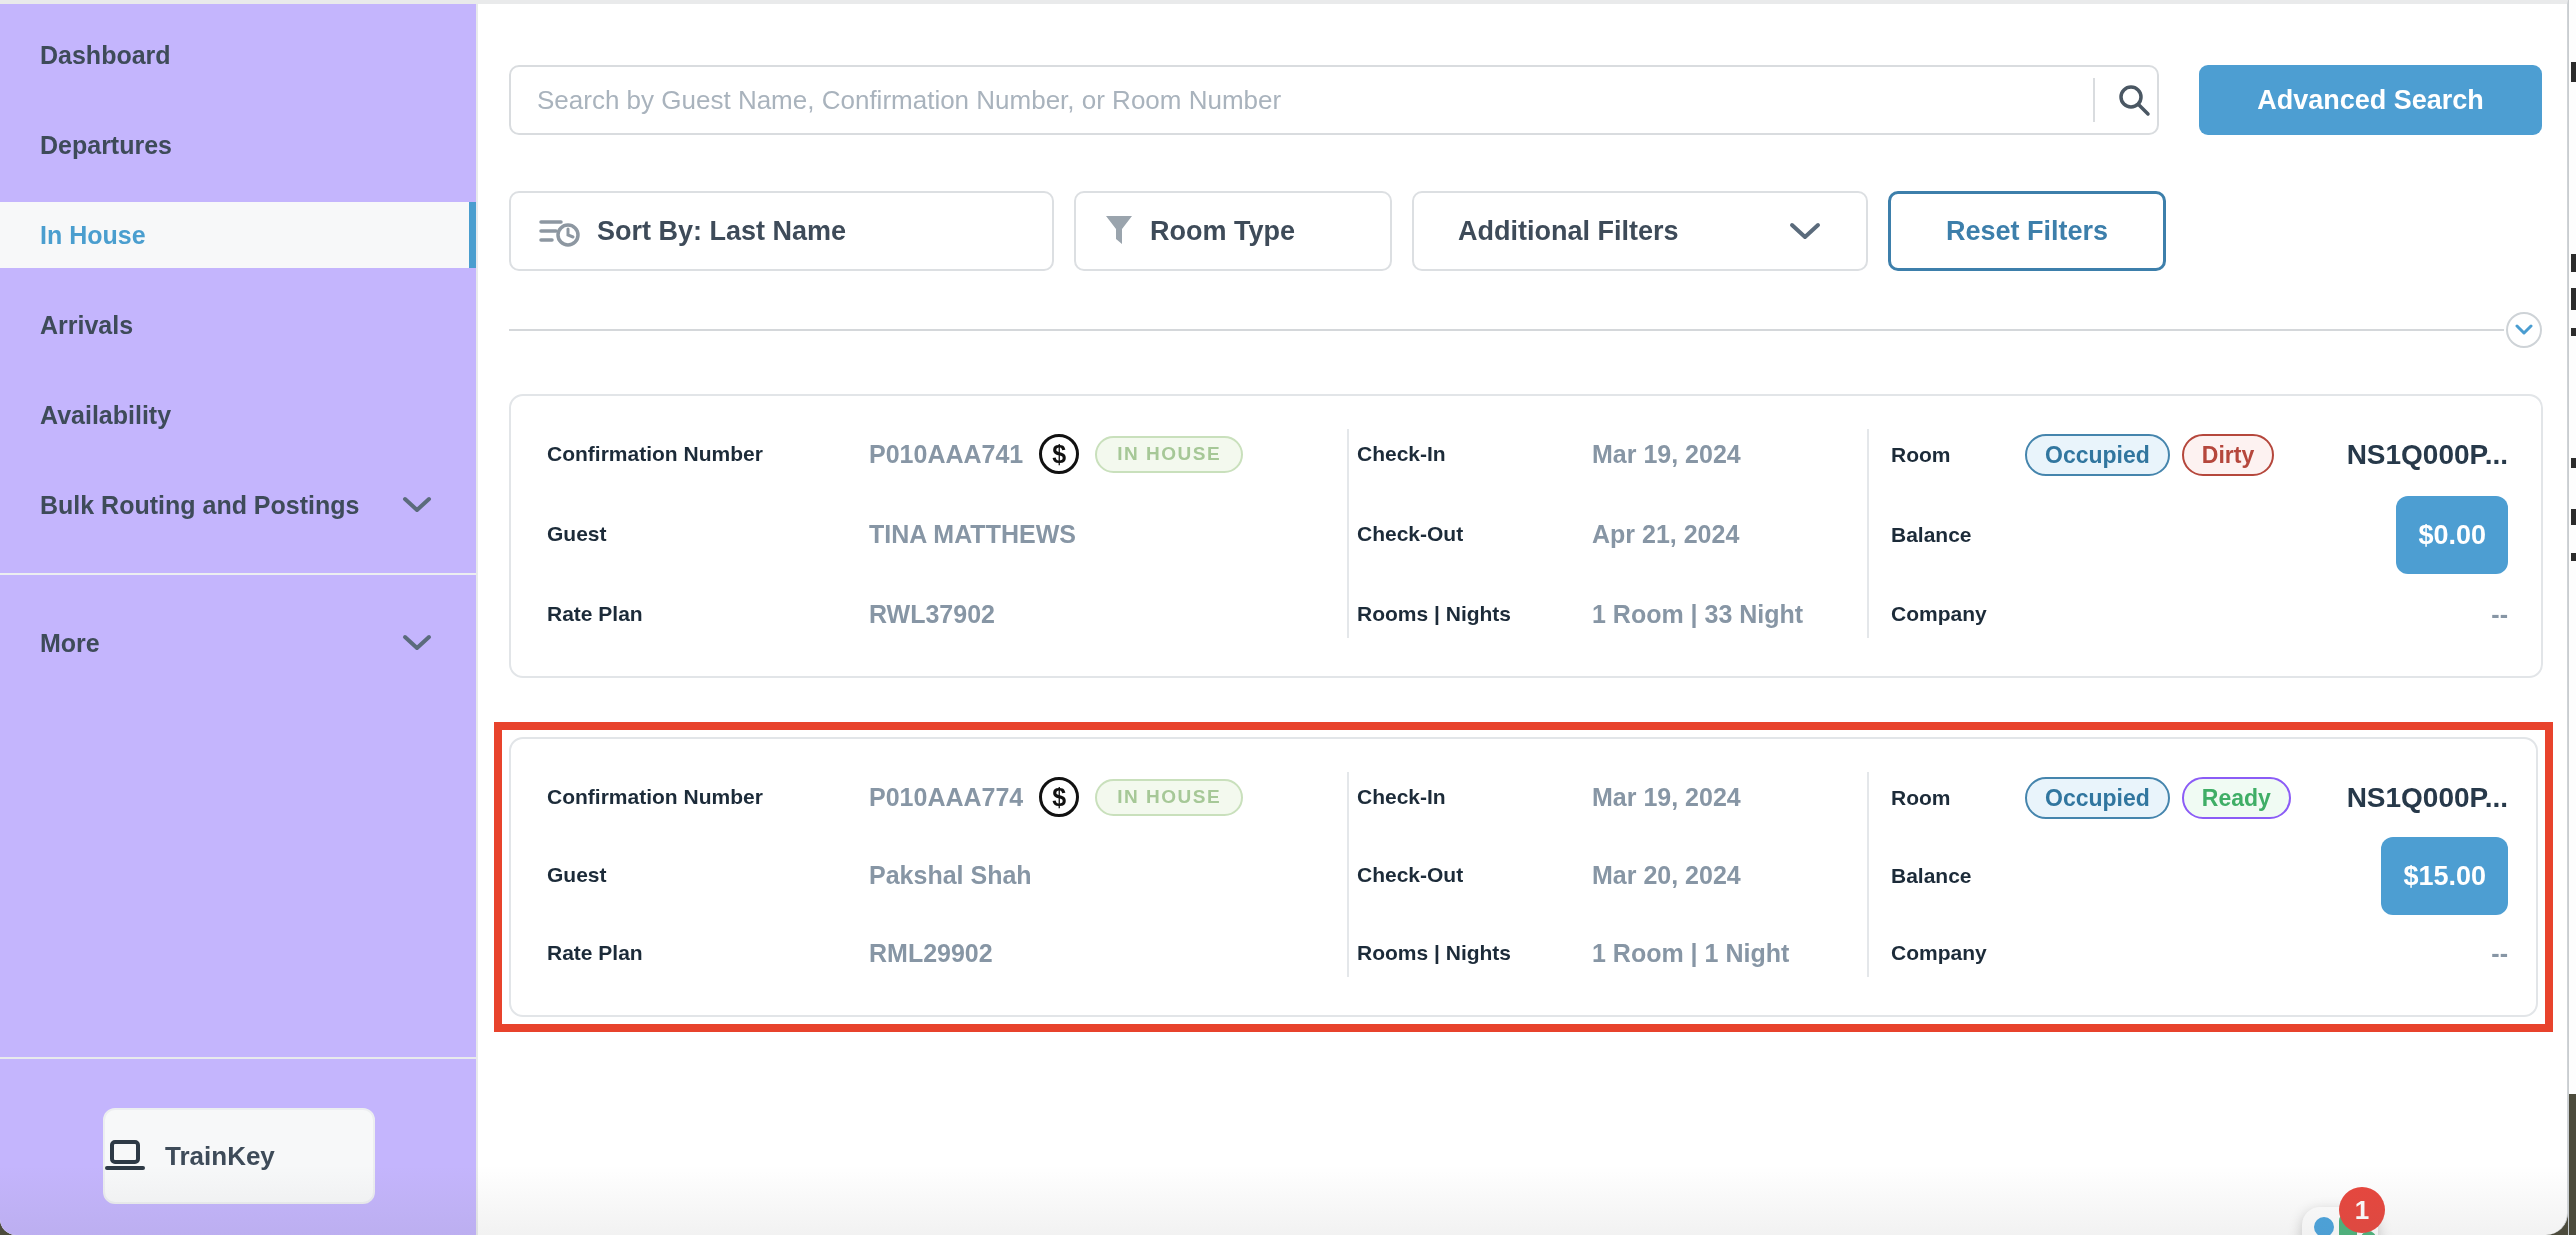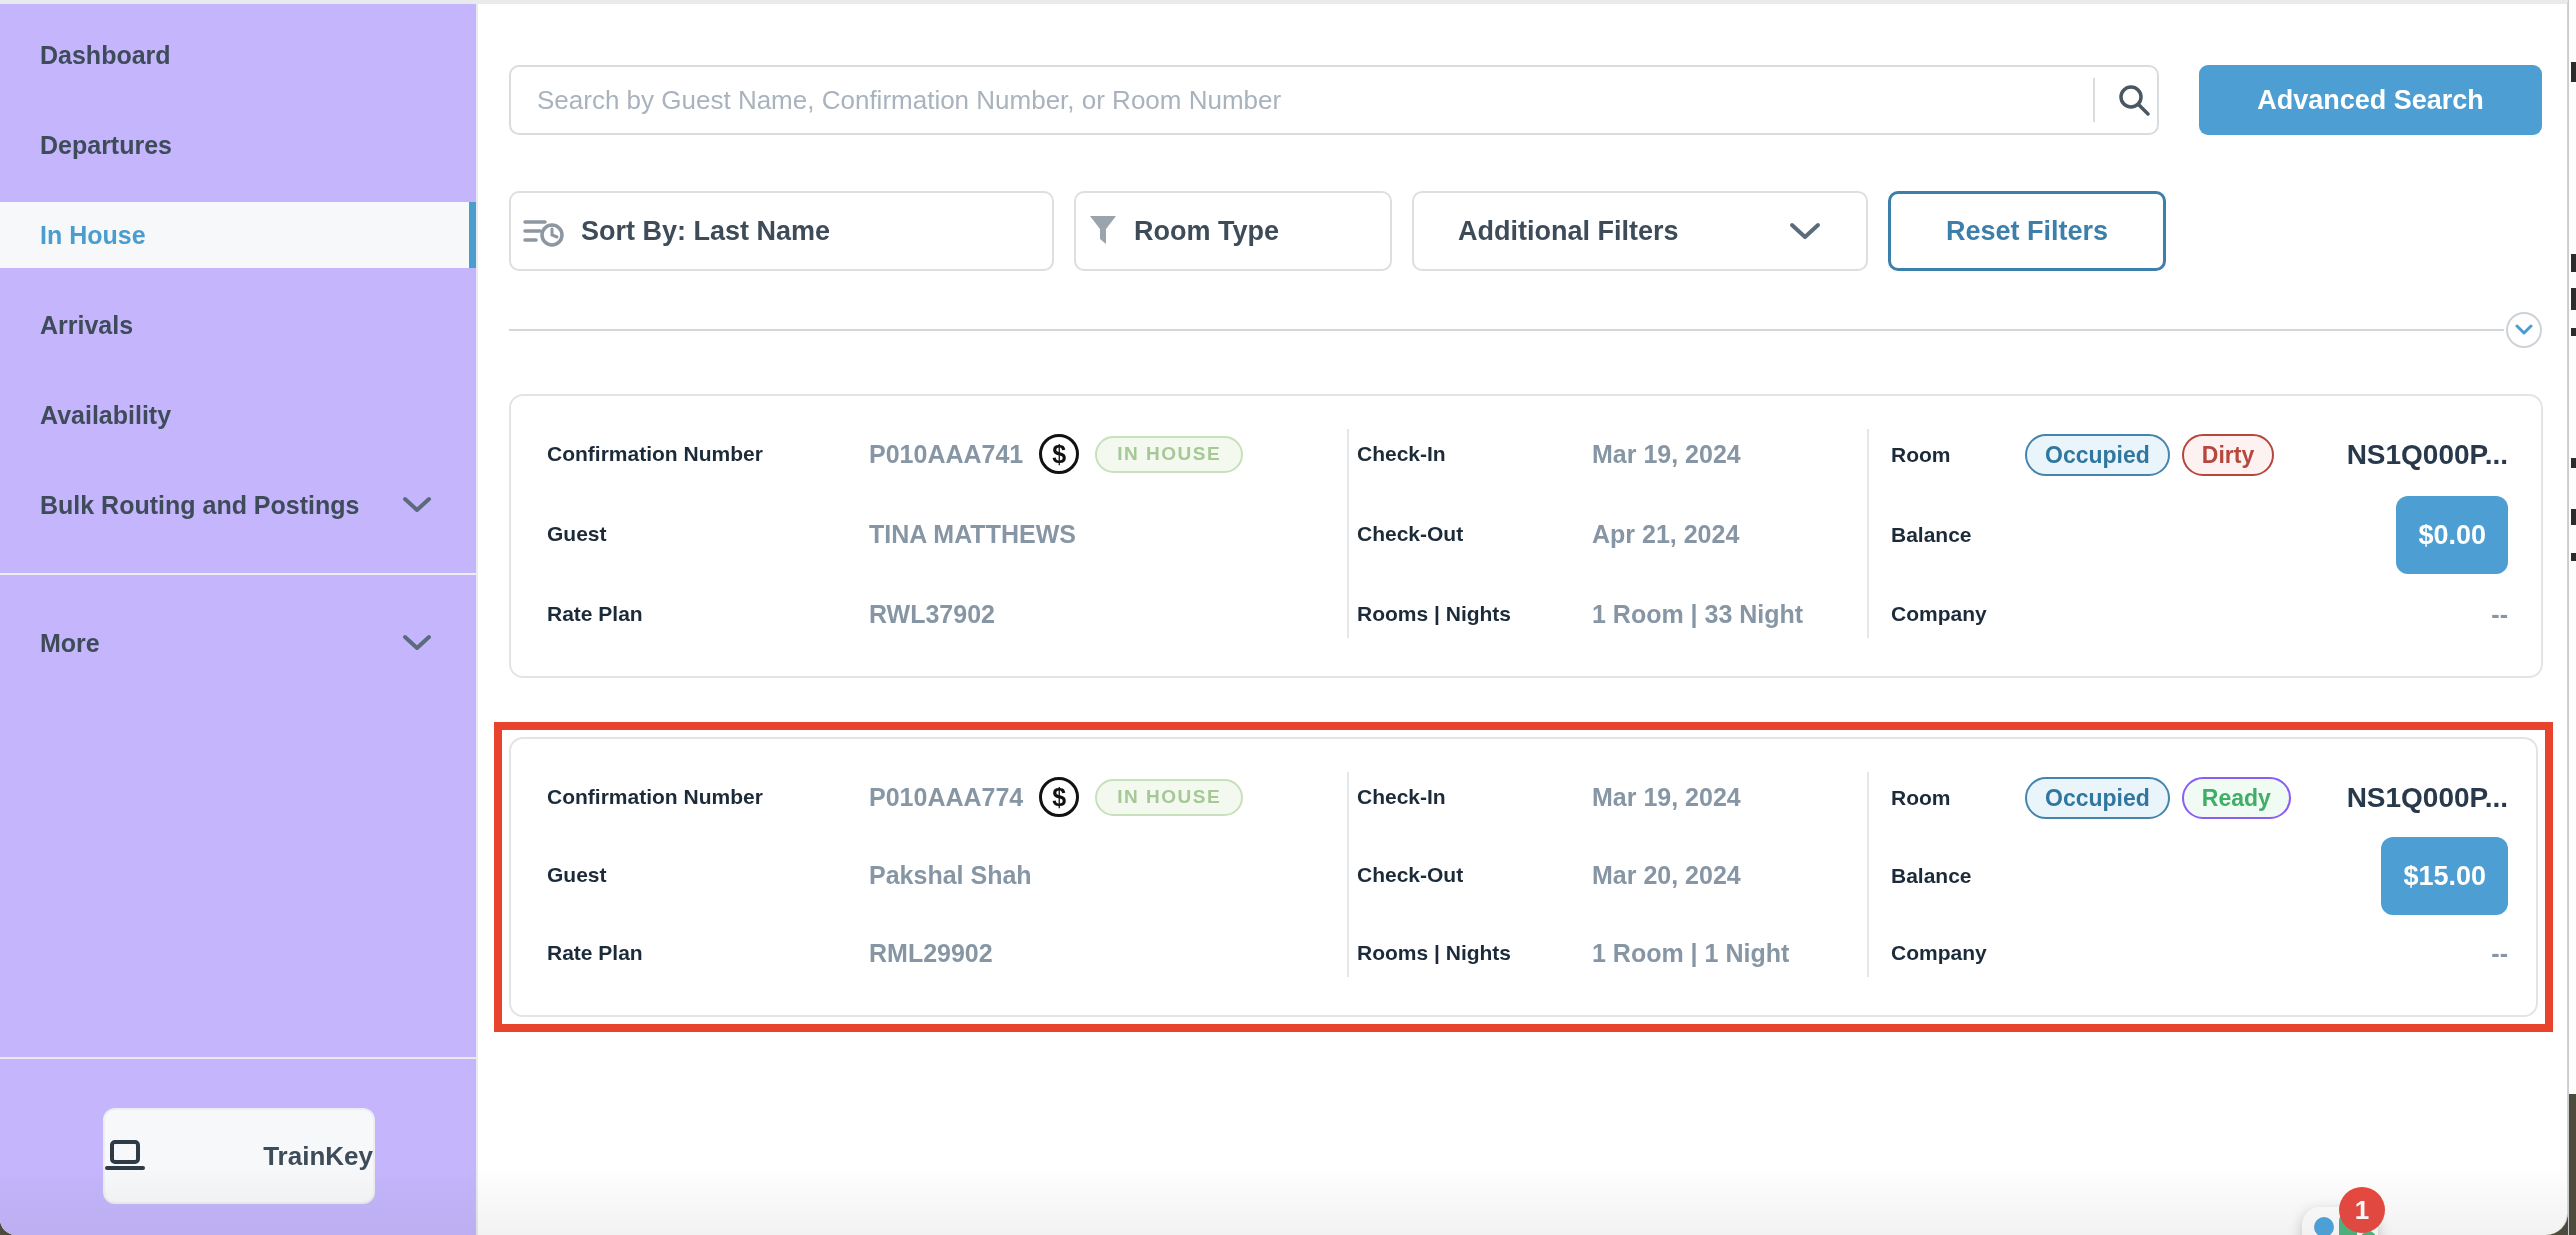--- a/index.html
+++ b/index.html
@@ -45,21 +45,21 @@
     font-size:25px; font-weight:600; color:#3e4b59;
     cursor:pointer; white-space:nowrap;
   }
   .nav-item.active { background:#f7f8f9; border-right:7px solid #4a9ecf; color:#4a9ecf; }
   .nav-item .chev { margin-left:auto; }
   .nav-divider { height:0; border-top:2px solid #eceef0; margin:11px 0; }
   .sidebar-bottom-divider { position:absolute; top:1053px; left:0; right:0; border-top:2px solid #e8eaec; }
   .trainkey {
     position:absolute; left:103px; top:1104px; width:272px; height:96px;
     background:#f7f8f9; border:2px solid #eceef0; border-radius:12px;
-    display:flex; align-items:center; justify-content:space-between; gap:20px;
+    display:flex; align-items:center; justify-content:flex-start; gap:20px;
     font-size:26px; font-weight:700; color:#3e4b59; cursor:pointer;
     font-family:inherit;
   }
 
   
   .main { position:absolute; left:478px; top:0; right:0; bottom:0; }
 
   .search-row { position:absolute; left:31px; top:61px; right:25px; height:70px; display:flex; }
   .search-box {
     flex:1; height:70px; border:2px solid #d9dcdf; border-radius:10px; background:#fff;
@@ -73,21 +73,21 @@
   .search-sep { width:2px; height:44px; background:#d9dcdf; margin-right:20px; }
   .adv-btn {
     width:343px; height:70px; margin-left:40px; flex:0 0 auto;
     background:#4d9ed2; color:#fff; border:none; border-radius:9px;
     font-size:27px; font-weight:600; cursor:pointer; font-family:inherit;
   }
 
   .filter-row { position:absolute; left:31px; top:187px; height:80px; display:flex; gap:20px; }
   .filter-btn {
     height:80px; background:#fff; border:2px solid #dcdfe2; border-radius:10px;
-    display:flex; align-items:center; gap:16px; padding:0 12px;
+    display:flex; align-items:center; gap:16px; padding:0 28px;
     font-size:27px; font-weight:600; color:#3e4b59; cursor:pointer; font-family:inherit;
     white-space:nowrap;
   }
   .filter-btn.sort  { width:545px; }
   .filter-btn.rtype { width:318px; }
   .filter-btn.addl  { width:456px; justify-content:space-between; padding:0 44px;gap:40px; }
   .reset-btn {
     width:278px; height:80px; background:#fff; border:3px solid #3d7fab; border-radius:10px;
     color:#3d7fab; font-size:27px; font-weight:600; cursor:pointer; font-family:inherit;
   }

